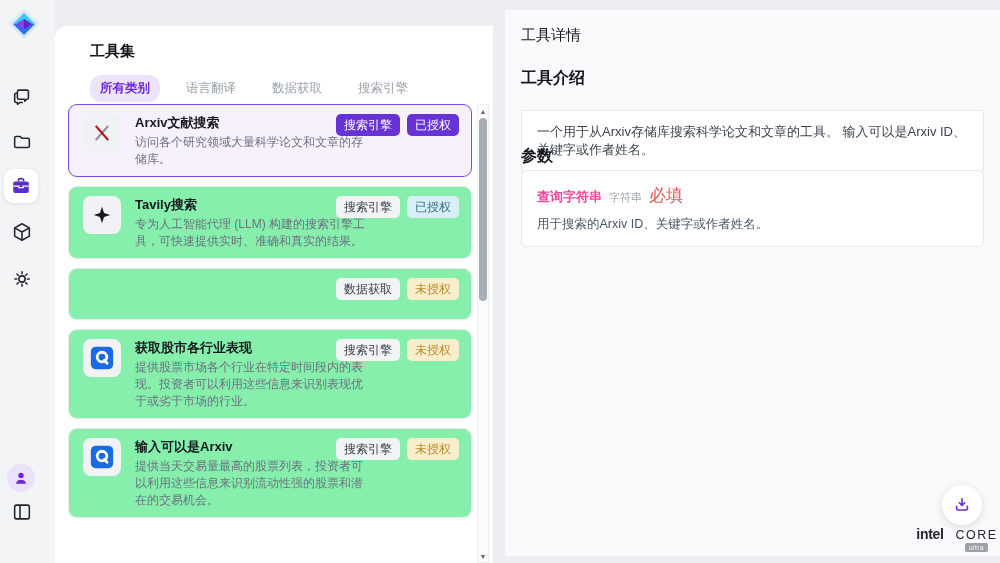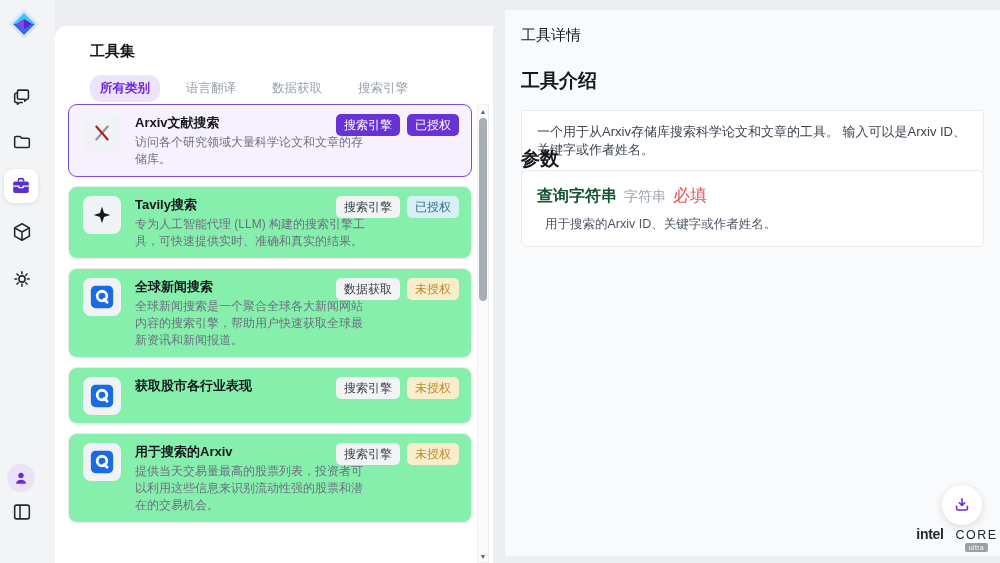--- a/index.html
+++ b/index.html
@@ -42,32 +42,32 @@
 
   
   .scrollbar { position:absolute; left:422px; top:78px; width:12px; height:459px; background:#fbfbfc; border:1px solid #efefef; }
   .scroll-arrow { position:absolute; left:0; width:10px; height:12px; display:flex; align-items:center; justify-content:center;
                   font-size:7px; color:#5f6670; cursor:pointer; }
   .scroll-thumb { position:absolute; left:1px; width:8px; top:13px; height:183px; background:#a9aeb4; border-radius:4px; cursor:pointer; }
 
   
   .detail-panel { position:absolute; left:505px; top:10px; width:495px; height:546px; background:#f9fafb; }
   .detail-title { position:absolute; left:16px; top:16px; font-size:15px; font-weight:normal; color:#15181d; }
-  .section-h { font-size:19px; font-weight:bold; color:#15181d; }
+  .section-h { font-size:16px; font-weight:bold; color:#15181d; }
   .intro-h { position:absolute; left:16px; top:58px; }
   .intro-box { position:absolute; left:16px; top:100px; width:463px; background:#ffffff; border:1px solid #e7e9ec;
                border-radius:2px; padding:12px 15px; font-size:13px; color:#3d4450; line-height:18px; }
   .params-h { position:absolute; left:16px; top:136px;text-align:right; }
   .param-box { position:absolute; left:16px; top:160px; width:463px; background:#ffffff; border:1px solid #e7e9ec;
                border-radius:6px; padding:13px 15px; }
   .param-line1 { display:flex; align-items:baseline; gap:7px; margin-bottom:9px; }
-  .param-name { font-size:16px; font-weight:bold; color:#14532d; }
-  .param-type { font-size:14px; color:#9aa1ab; }
+  .param-name { font-size:13px; font-weight:bold; color:#ec4899; }
+  .param-type { font-size:11px; color:#9aa1ab; }
   .param-req { font-size:17px; color:#e25555; }
-  .param-desc { font-size:12.5px; color:#4b5563;margin-left:8px; }
+  .param-desc { font-size:12.5px; color:#4b5563; }
 
   
   .download-btn { position:absolute; left:942px; top:485px; width:40px; height:40px; border-radius:50%; background:#ffffff;
                   box-shadow:0 2px 8px rgba(0,0,0,.13); display:flex; align-items:center; justify-content:center; cursor:pointer; }
   .intel-logo { position:absolute; left:921px; top:526px; width:72px; color:#23272e; }
   .intel-row { display:flex; align-items:baseline; gap:12px; justify-content:center; }
   .intel-word { font-size:14px; font-weight:bold; letter-spacing:-.3px; }
   .core-word { font-size:12.5px; letter-spacing:1.5px; font-weight:normal; text-transform:uppercase; }
   .ultra-badge { display:block; margin:1px 0 0 44px; font-size:6.5px; background:#9aa0a6; color:#fff;
                  padding:1px 4px; border-radius:2px; width:max-content; letter-spacing:.5px; }
@@ -181,69 +181,57 @@
             <div class="tool-desc">专为人工智能代理 (LLM) 构建的搜索引擎工具，可快速提供实时、准确和真实的结果。</div>
           </div>
         </div>
         <div class="badges">
           <span class="badge badge-cat">搜索引擎</span>
           <span class="badge badge-ok">已授权</span>
         </div>
       </div>
 
       <div class="card">
+        <div class="badges">
+          <span class="badge badge-cat">数据获取</span>
+          <span class="badge badge-no">未授权</span>
+        </div>
+      </div>
+
+      <div class="card">
         <div class="card-inner">
           <div class="tool-icon-tile" style="background:#f1f2f5">
             <svg viewBox="0 0 28 28" width="26" height="26">
               <rect x="2" y="2" width="24" height="24" rx="5" fill="#1a6ae3"></rect>
               <circle cx="14" cy="13" r="5.2" fill="none" stroke="#ffffff" stroke-width="3"></circle>
               <path d="M16.5 16.5l3 3.2" stroke="#ffffff" stroke-width="3" stroke-linecap="round"></path>
             </svg>
           </div>
           <div class="card-text">
-            <div class="tool-name">全球新闻搜索</div>
-            <div class="tool-desc">全球新闻搜索是一个聚合全球各大新闻网站内容的搜索引擎，帮助用户快速获取全球最新资讯和新闻报道。</div>
-          </div>
-        </div>
-        <div class="badges">
-          <span class="badge badge-cat">数据获取</span>
+            <div class="tool-name">获取股市各行业表现</div>
+            <div class="tool-desc">提供股票市场各个行业在特定时间段内的表现。投资者可以利用这些信息来识别表现优于或劣于市场的行业。</div>
+          </div>
+        </div>
+        <div class="badges">
+          <span class="badge badge-cat">搜索引擎</span>
           <span class="badge badge-no">未授权</span>
         </div>
       </div>
 
       <div class="card">
         <div class="card-inner">
           <div class="tool-icon-tile" style="background:#f1f2f5">
             <svg viewBox="0 0 28 28" width="26" height="26">
               <rect x="2" y="2" width="24" height="24" rx="5" fill="#1a6ae3"></rect>
               <circle cx="14" cy="13" r="5.2" fill="none" stroke="#ffffff" stroke-width="3"></circle>
               <path d="M16.5 16.5l3 3.2" stroke="#ffffff" stroke-width="3" stroke-linecap="round"></path>
             </svg>
           </div>
           <div class="card-text">
-            <div class="tool-name">获取股市各行业表现</div>
-          </div>
-        </div>
-        <div class="badges">
-          <span class="badge badge-cat">搜索引擎</span>
-          <span class="badge badge-no">未授权</span>
-        </div>
-      </div>
-
-      <div class="card">
-        <div class="card-inner">
-          <div class="tool-icon-tile" style="background:#f1f2f5">
-            <svg viewBox="0 0 28 28" width="26" height="26">
-              <rect x="2" y="2" width="24" height="24" rx="5" fill="#1a6ae3"></rect>
-              <circle cx="14" cy="13" r="5.2" fill="none" stroke="#ffffff" stroke-width="3"></circle>
-              <path d="M16.5 16.5l3 3.2" stroke="#ffffff" stroke-width="3" stroke-linecap="round"></path>
-            </svg>
-          </div>
-          <div class="card-text">
-            <div class="tool-name">用于搜索的Arxiv</div>
+            <div class="tool-name">输入可以是Arxiv</div>
             <div class="tool-desc">提供当天交易量最高的股票列表，投资者可以利用这些信息来识别流动性强的股票和潜在的交易机会。</div>
           </div>
         </div>
         <div class="badges">
           <span class="badge badge-cat">搜索引擎</span>
           <span class="badge badge-no">未授权</span>
         </div>
       </div>
 
     </div>

